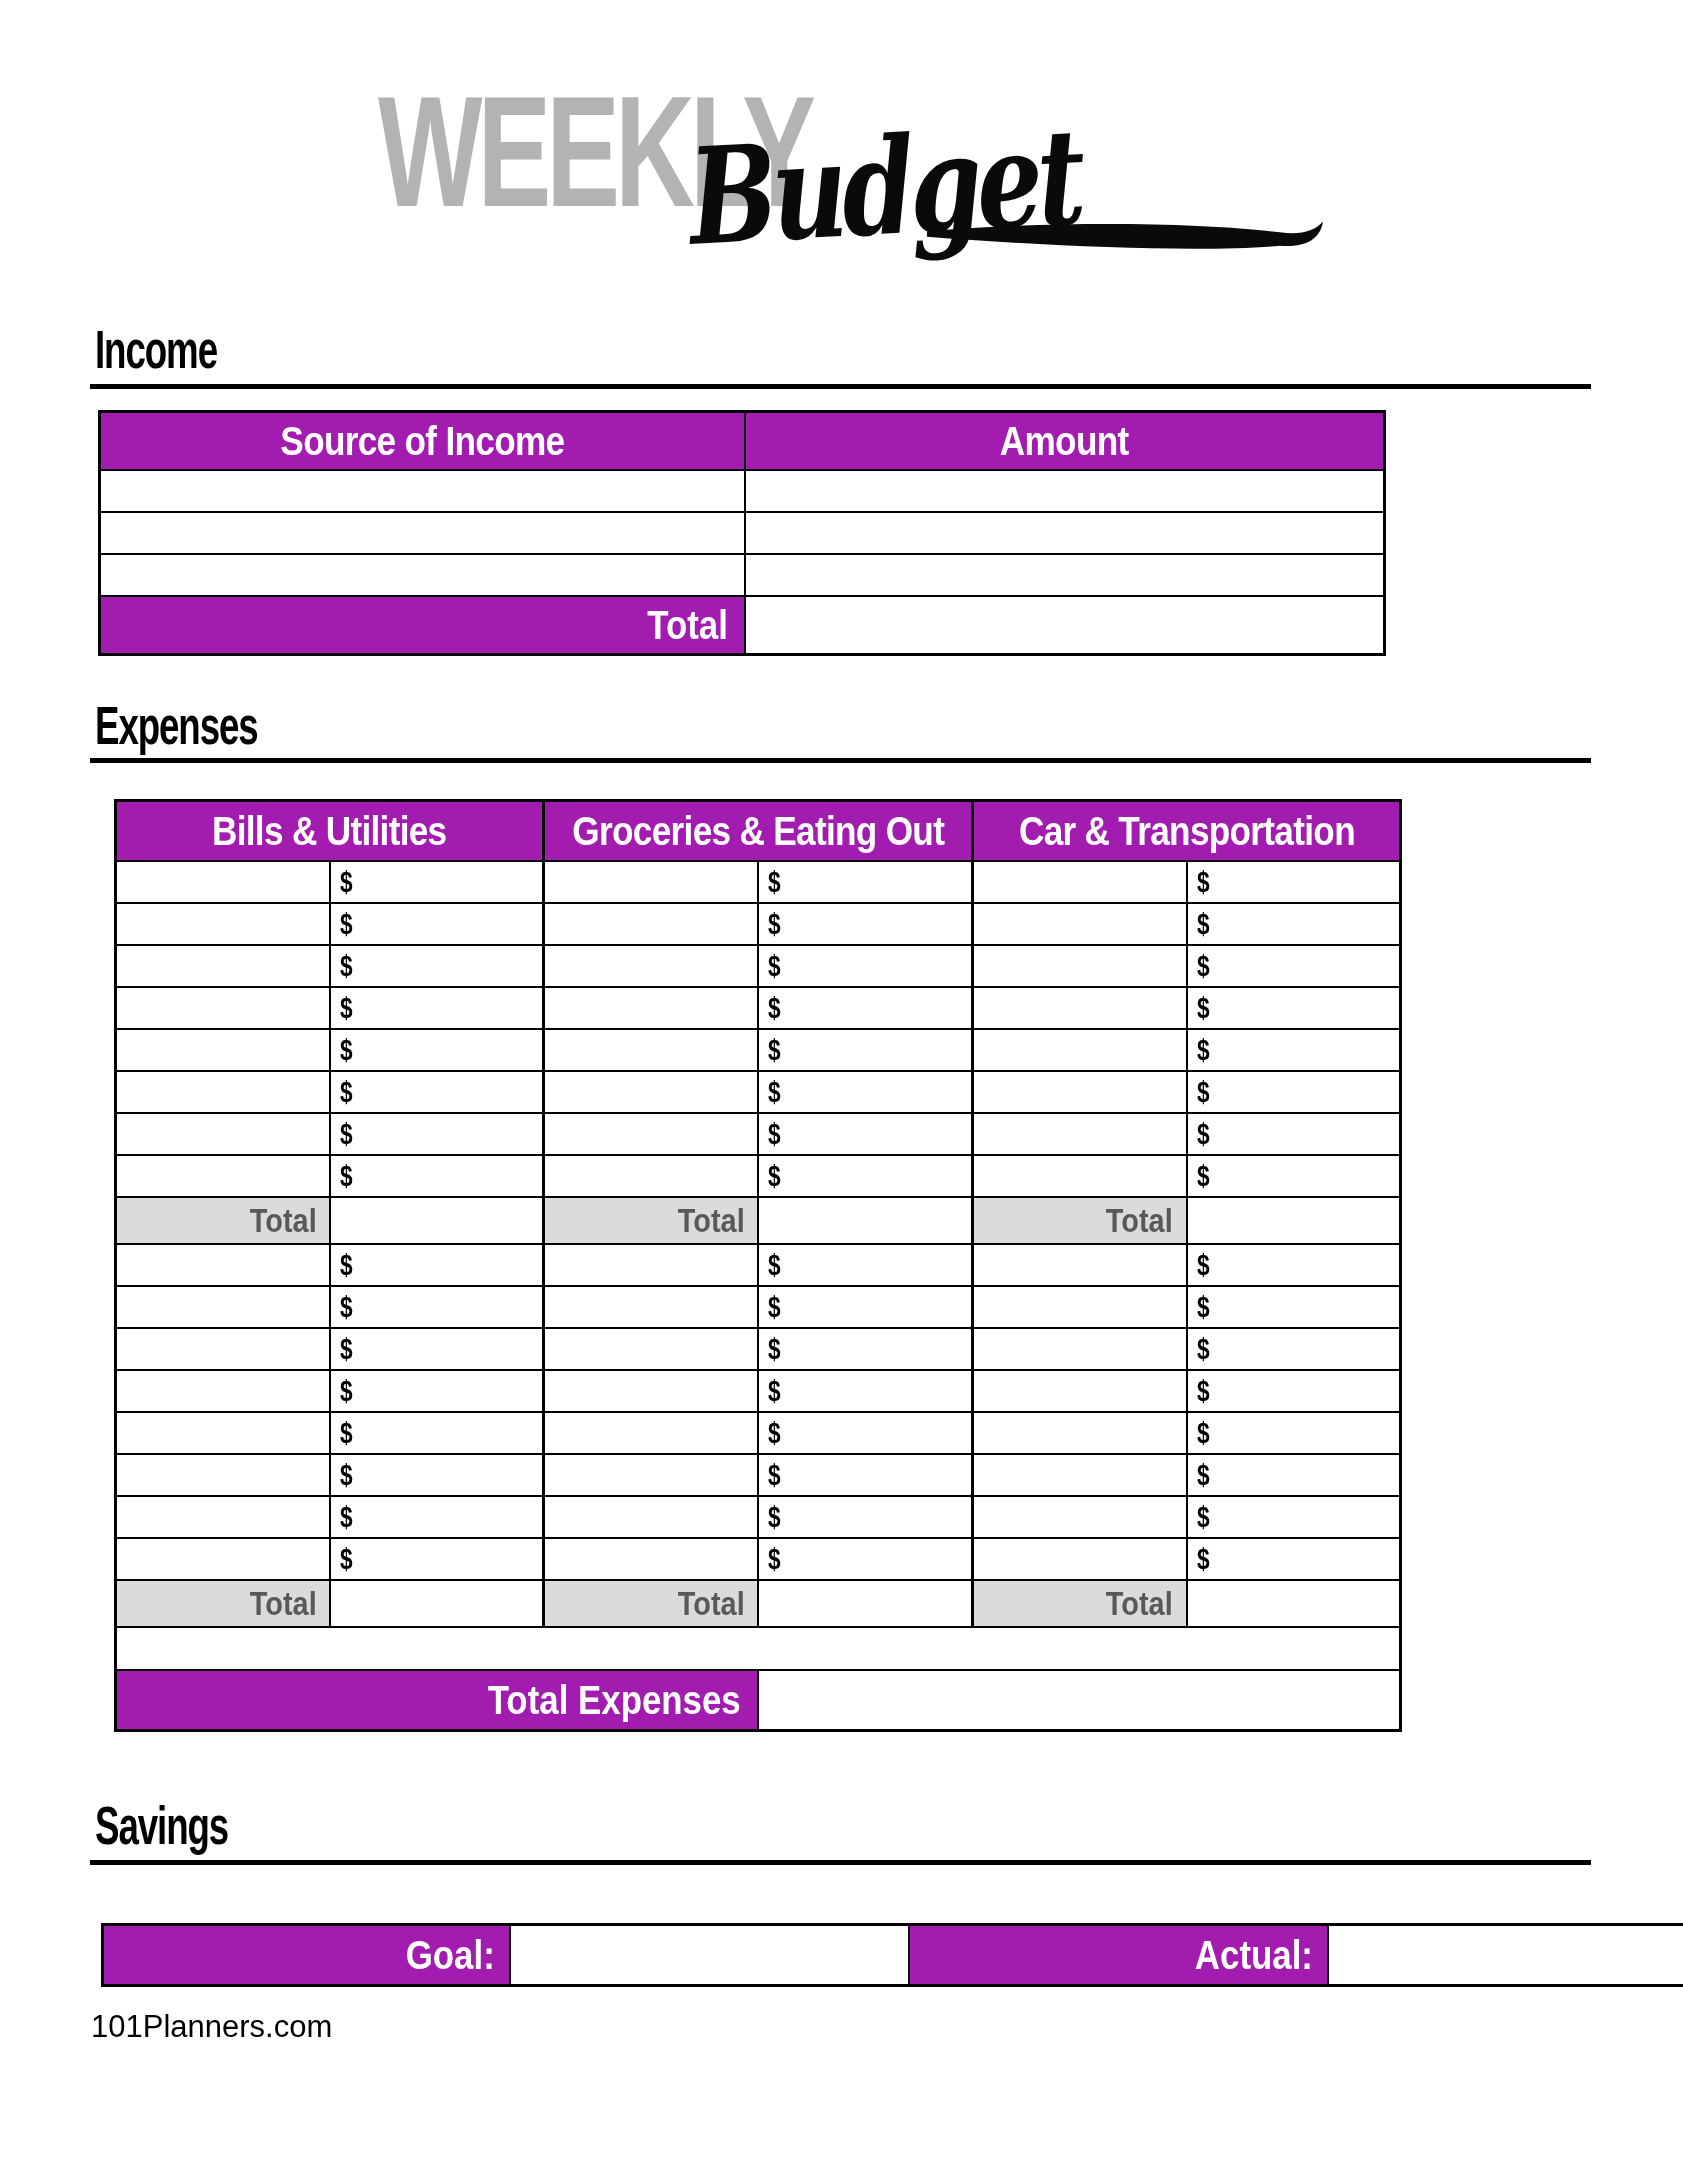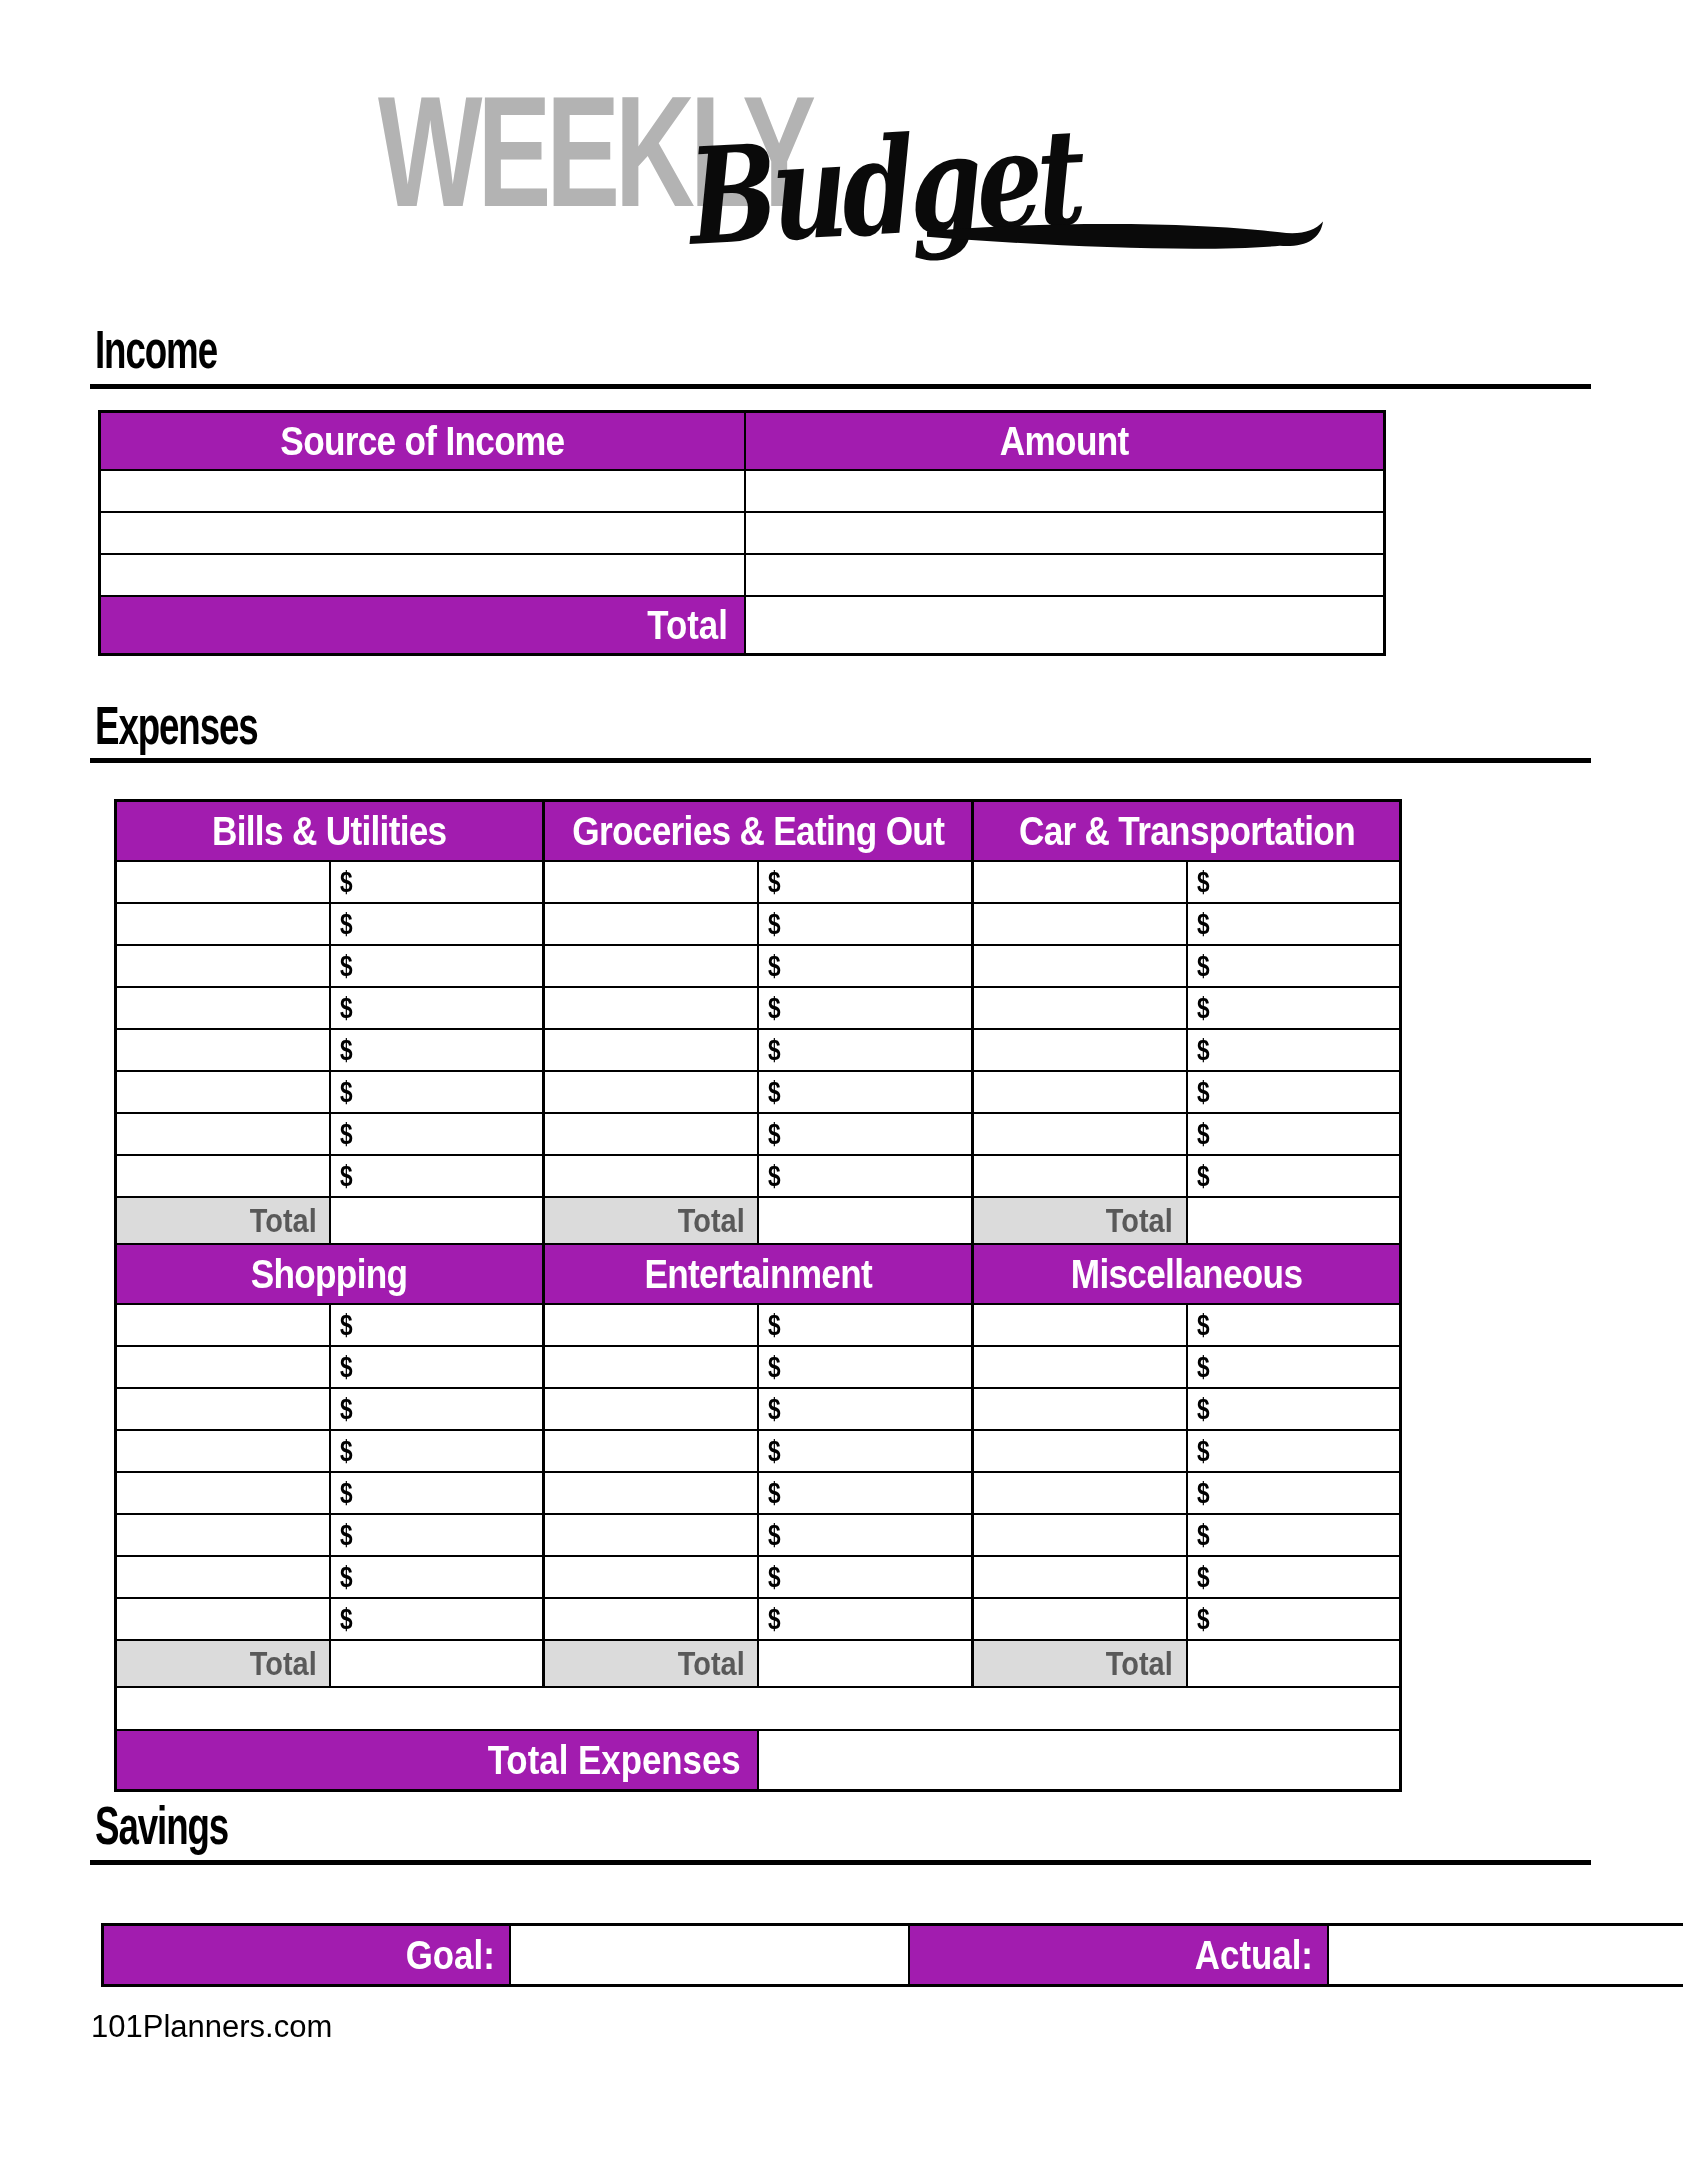--- a/index.html
+++ b/index.html
@@ -231,25 +231,20 @@
           <td class="amt"><span class="cond">$</span></td>
         </tr>
         <tr class="total-row">
           <td class="lgray tlabel sub"><span class="cond">Total</span></td>
           <td class="grp"></td>
           <td class="lgray tlabel sub"><span class="cond">Total</span></td>
           <td class="grp"></td>
           <td class="lgray tlabel sub"><span class="cond">Total</span></td>
           <td></td>
         </tr>
-        <tr>
-          <th class="gray cat" colspan="2"><span class="cond hdr-txt">Shopping</span></th>
-          <th class="gray cat" colspan="2"><span class="cond hdr-txt">Entertainment</span></th>
-          <th class="gray cat" colspan="2"><span class="cond hdr-txt">Miscellaneous</span></th>
-        </tr>
         <tr class="data-row">
           <td class="sub"></td>
           <td class="amt grp"><span class="cond">$</span></td>
           <td class="sub"></td>
           <td class="amt grp"><span class="cond">$</span></td>
           <td class="sub"></td>
           <td class="amt"><span class="cond">$</span></td>
         </tr>
         <tr class="data-row">
           <td class="sub"></td>

